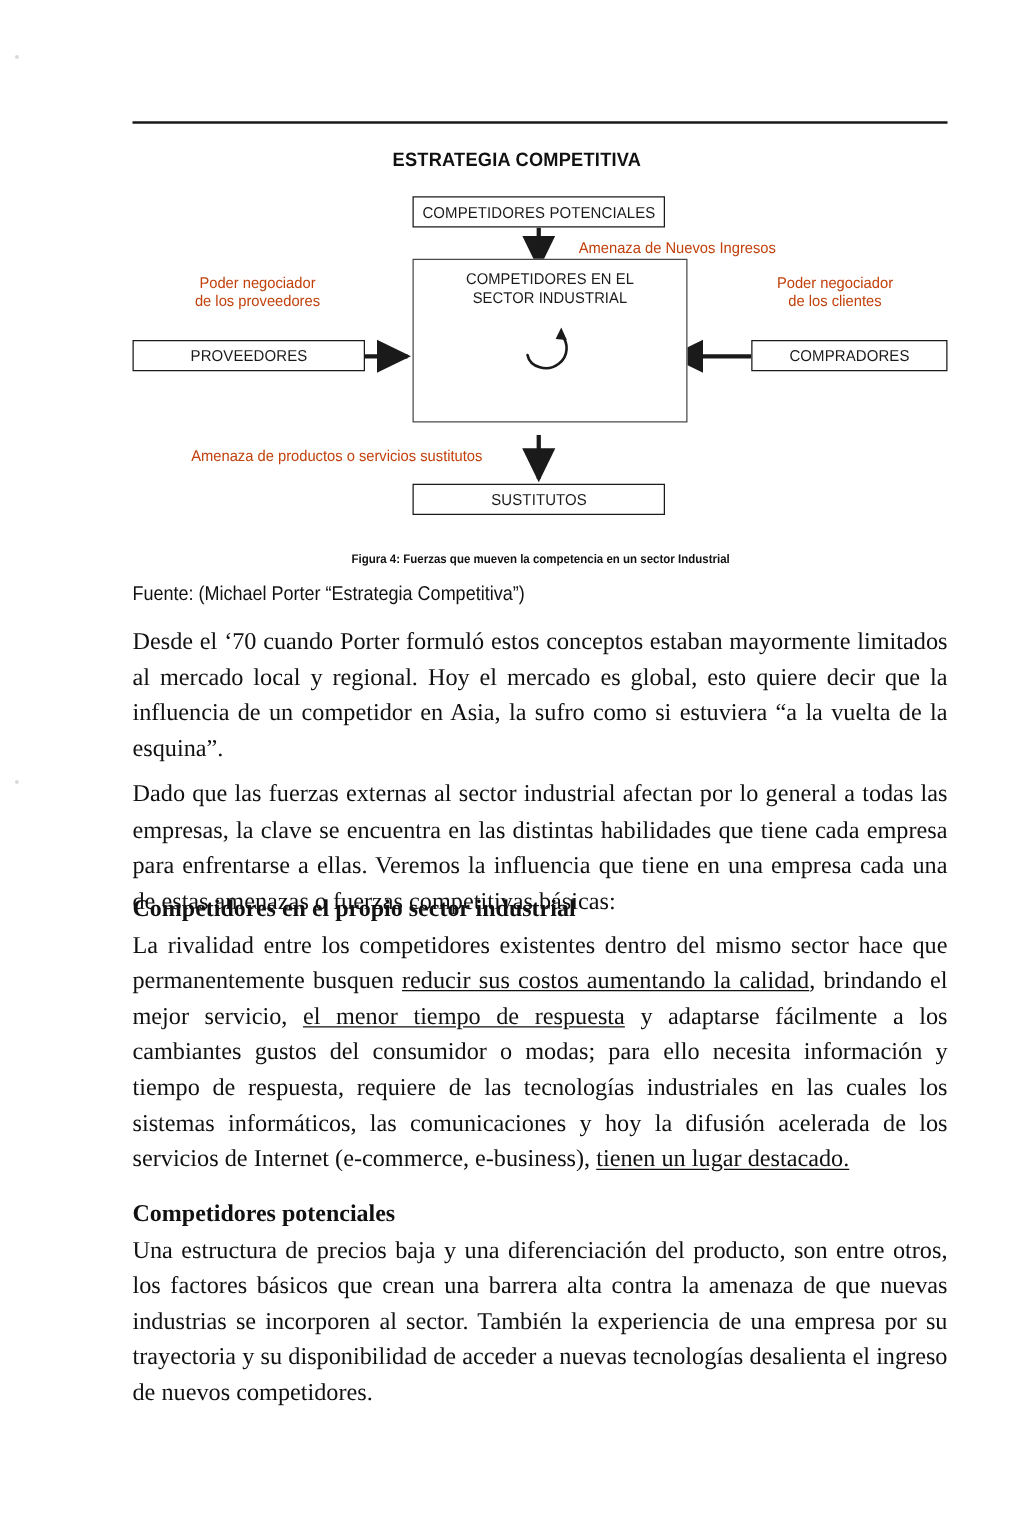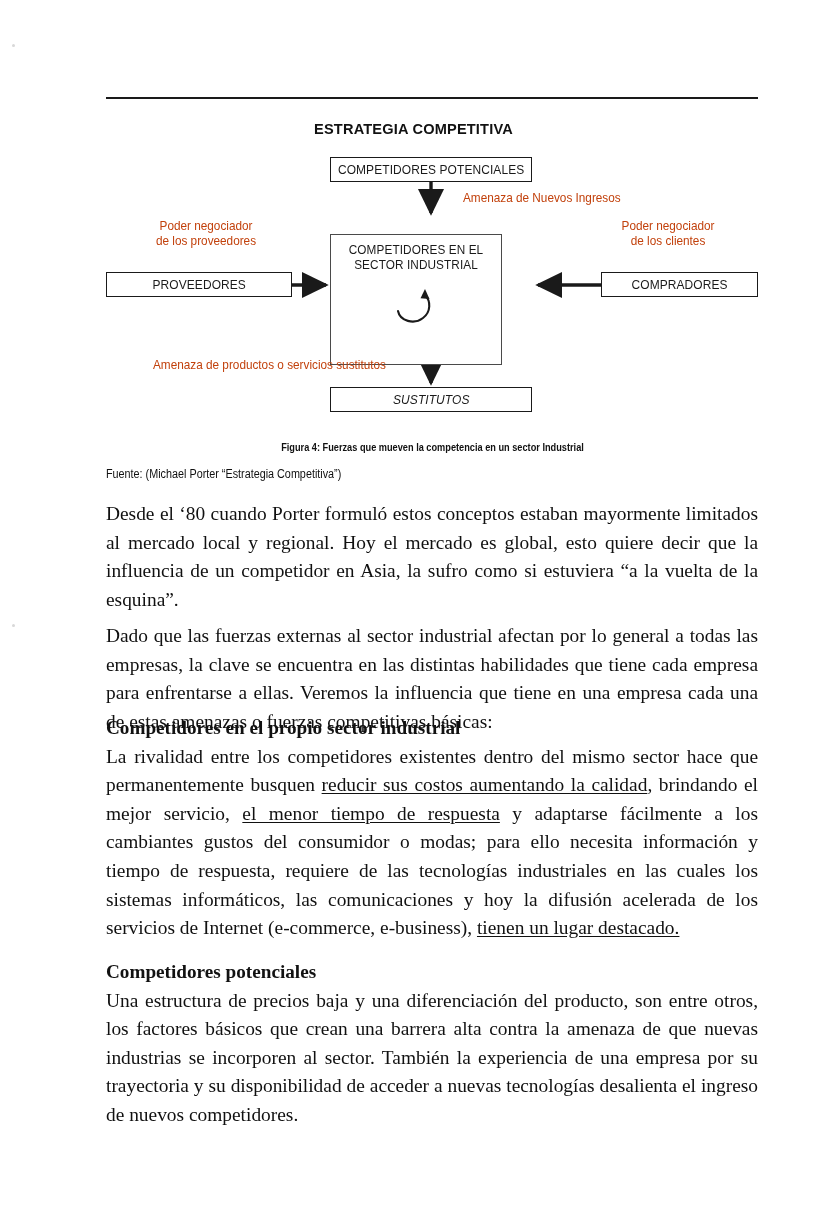--- a/index.html
+++ b/index.html
@@ -91,24 +91,24 @@
     font-size: 12.6px;
     letter-spacing: 0.1px;
     color: #1a1a1a;
     box-sizing: border-box;
   }
   .node span { transform: scaleX(0.95); white-space: nowrap; }
 
   #node-potenciales { left: 330px; top: 157px; width: 202px; height: 25px; }
   #node-proveedores { left: 106px; top: 272px; width: 186px; height: 25px; }
   #node-compradores { left: 601px; top: 272px; width: 157px; height: 25px; }
-  #node-sustitutos  { left: 330px; top: 387px; width: 202px; height: 25px; font-style: italic; }
+  #node-sustitutos  { left: 330px; top: 387px; width: 202px; height: 25px; }
 
   #node-central {
-    left: 330px; top: 234px; width: 172px; height: 131px;
+    left: 330px; top: 207px; width: 220px; height: 131px;
     border: 1.4px solid #4a4a4a;
     display: block;
   }
   .central-top {
     position: absolute;
     left: 0; top: 8px; width: 100%;
     text-align: center;
     font-family: "Liberation Sans", sans-serif;
     font-size: 12.4px;
     line-height: 15px;
@@ -165,21 +165,21 @@
     font-family: "Liberation Sans", sans-serif;
     font-weight: 700;
     font-size: 10px;
   }
   .fig-caption span { display: inline-block; transform: scaleX(0.92); }
   .fig-source {
     position: absolute;
     left: 106px;
     top: 467px;
     font-family: "Liberation Sans", sans-serif;
-    font-size: 12px;
+    font-size: 16px;
   }
   .fig-source span { display: inline-block; transform: scaleX(0.9); transform-origin: left top; }
 
   
   .body-block {
     position: absolute;
     left: 106px;
     width: 652px;
     font-family: "Liberation Serif", serif;
     font-size: 19.4px;
@@ -284,21 +284,21 @@
 
     <div class="fig-caption">
       <span>Figura 4: Fuerzas que mueven la competencia en un sector Industrial</span>
     </div>
     <div class="fig-source">
       <span>Fuente: (Michael Porter “Estrategia Competitiva”)</span>
     </div>
   </div>
 
   <div class="body-block" id="para-1">
-    <p>Desde el ‘80 cuando Porter formuló estos conceptos estaban mayormente limitados al mercado local y regional. Hoy el mercado es global, esto quiere decir que la influencia de un competidor en Asia, la sufro como si estuviera “a la vuelta de la esquina”.</p>
+    <p>Desde el ‘70 cuando Porter formuló estos conceptos estaban mayormente limitados al mercado local y regional. Hoy el mercado es global, esto quiere decir que la influencia de un competidor en Asia, la sufro como si estuviera “a la vuelta de la esquina”.</p>
   </div>
 
   <div class="body-block" id="para-2">
     <p>Dado que las fuerzas externas al sector industrial afectan por lo general a todas las empresas, la clave se encuentra en las distintas habilidades que tiene cada empresa para enfrentarse a ellas. Veremos la influencia que tiene en una empresa cada una de estas amenazas o fuerzas competitivas básicas:</p>
   </div>
 
   <div class="body-block" id="sect-1">
     <p class="heading">Competidores en el propio sector industrial</p>
     <p><span>La rivalidad entre los competidores existentes dentro del mismo sector hace que permanentemente busquen </span><u>reducir sus costos aumentando la calidad</u><span>, brindando el mejor servicio, </span><u>el menor tiempo de respuesta</u><span> y adaptarse fácilmente a los cambiantes gustos del consumidor o modas; para ello necesita información y tiempo de respuesta, requiere de las tecnologías industriales en las cuales los sistemas informáticos, las comunicaciones y hoy la difusión acelerada de los servicios de Internet (e-commerce, e-business), </span><u>tienen un lugar destacado.</u></p>
   </div>

